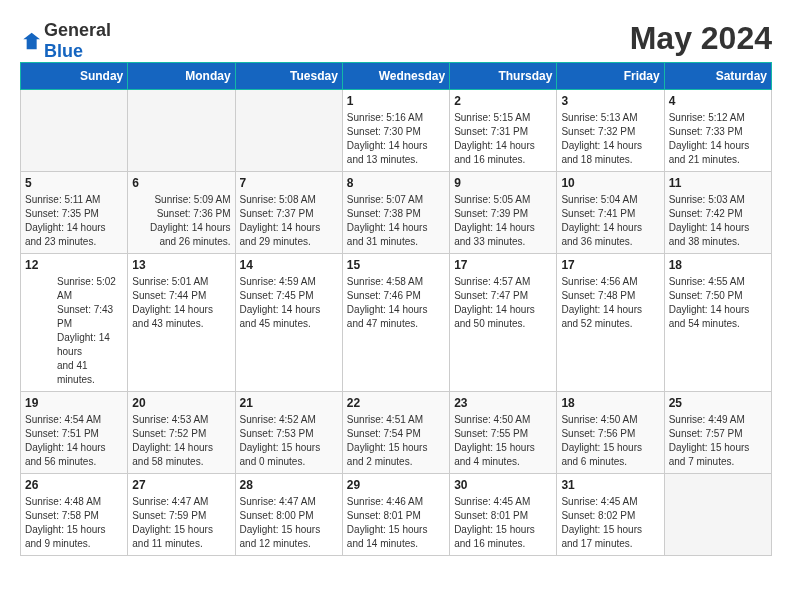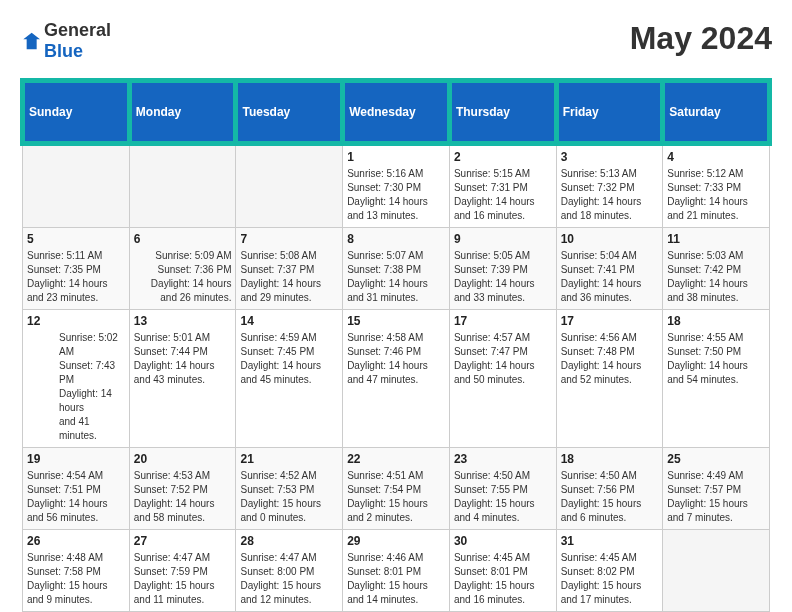--- a/index.html
+++ b/index.html
@@ -7,21 +7,20 @@
       font-family: Arial, sans-serif;
       background: #fff;
       width: 792px;
       min-height: 612px;
       padding: 20px;
     }
     .header {
       display: flex;
       justify-content: space-between;
       align-items: flex-start;
-      margin-bottom: 16px;
     }
     .logo {
       display: flex;
       align-items: center;
       gap: 4px;
     }
     .logo-text-general {
       font-size: 18px;
       font-weight: bold;
       color: #333;
@@ -48,24 +47,24 @@
       color: #555;
     }
     .calendar {
       width: 100%;
       border-collapse: collapse;
       font-size: 11px;
     }
     .calendar th {
       background: #1565c0;
       color: #fff;
-      padding: 22px 4px;
-      text-align: left;
+      padding: 6px 4px;
+      text-align: right;
       font-size: 12px;
-      border: 5px solid #14b8a6;
+      border: 1px solid #14b8a6;
     }
     .calendar td {
       border: 1px solid #ccc;
       vertical-align: top;
       padding: 4px;
       width: 107px;
       min-height: 80px;
       background: #fff;
     }
     .calendar tr:nth-child(even) td {

